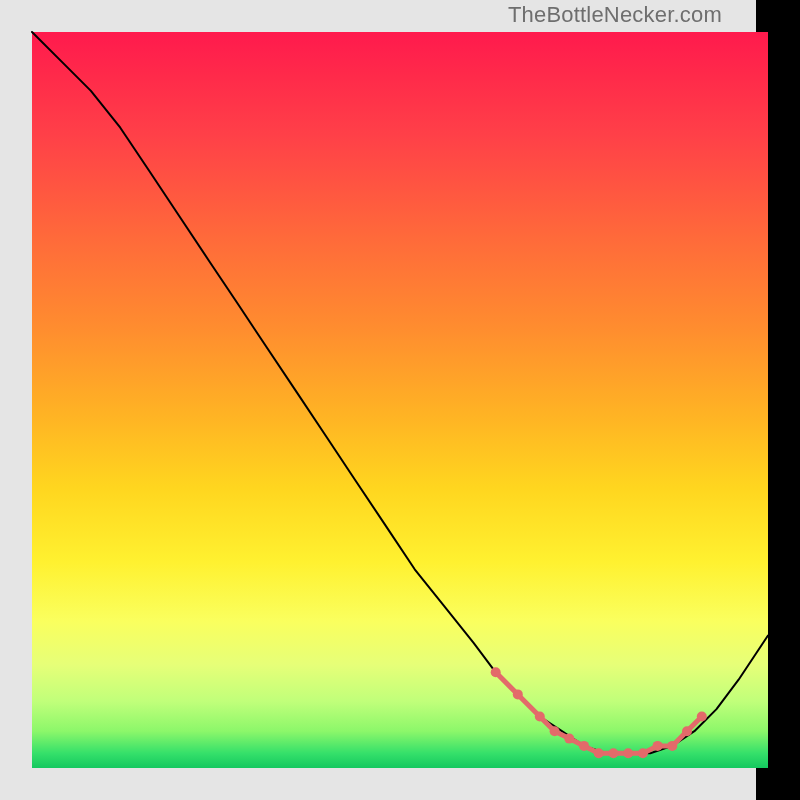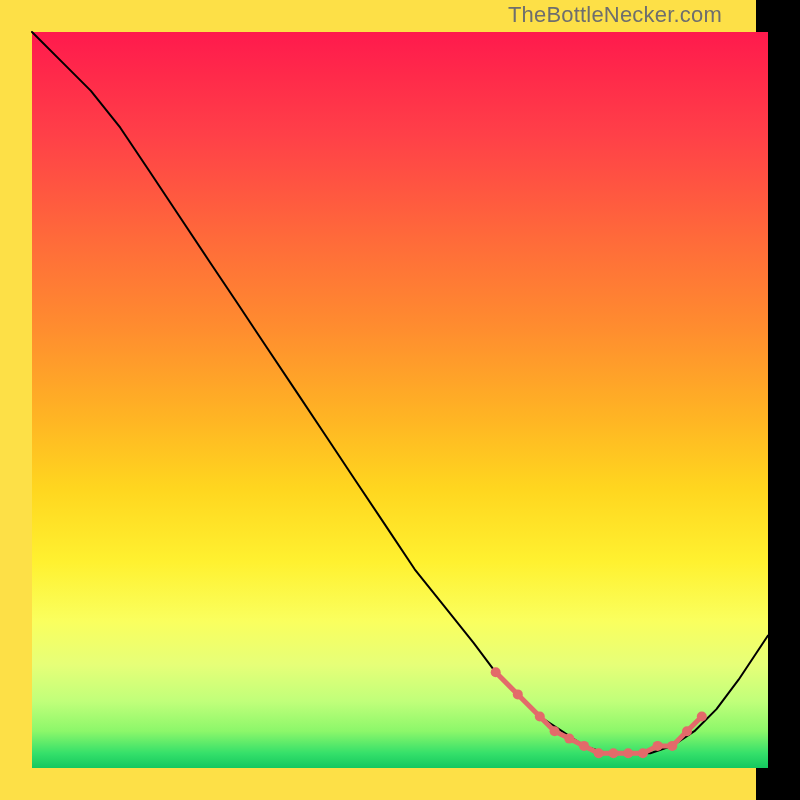--- a/index.html
+++ b/index.html
@@ -10,21 +10,21 @@
     background: #000000;
     overflow: hidden;
     font-family: Arial, Helvetica, sans-serif;
   }
   .frame {
     position: absolute;
     top: 0;
     left: 0;
     width: 756px;
     height: 800px;
-    background: #fde047;
+    background: #e5e5e5;
   }
   .plot-area {
     position: absolute;
     top: 32px;
     left: 32px;
     width: 736px;
     height: 736px;
     
     background: linear-gradient(
       to bottom,

